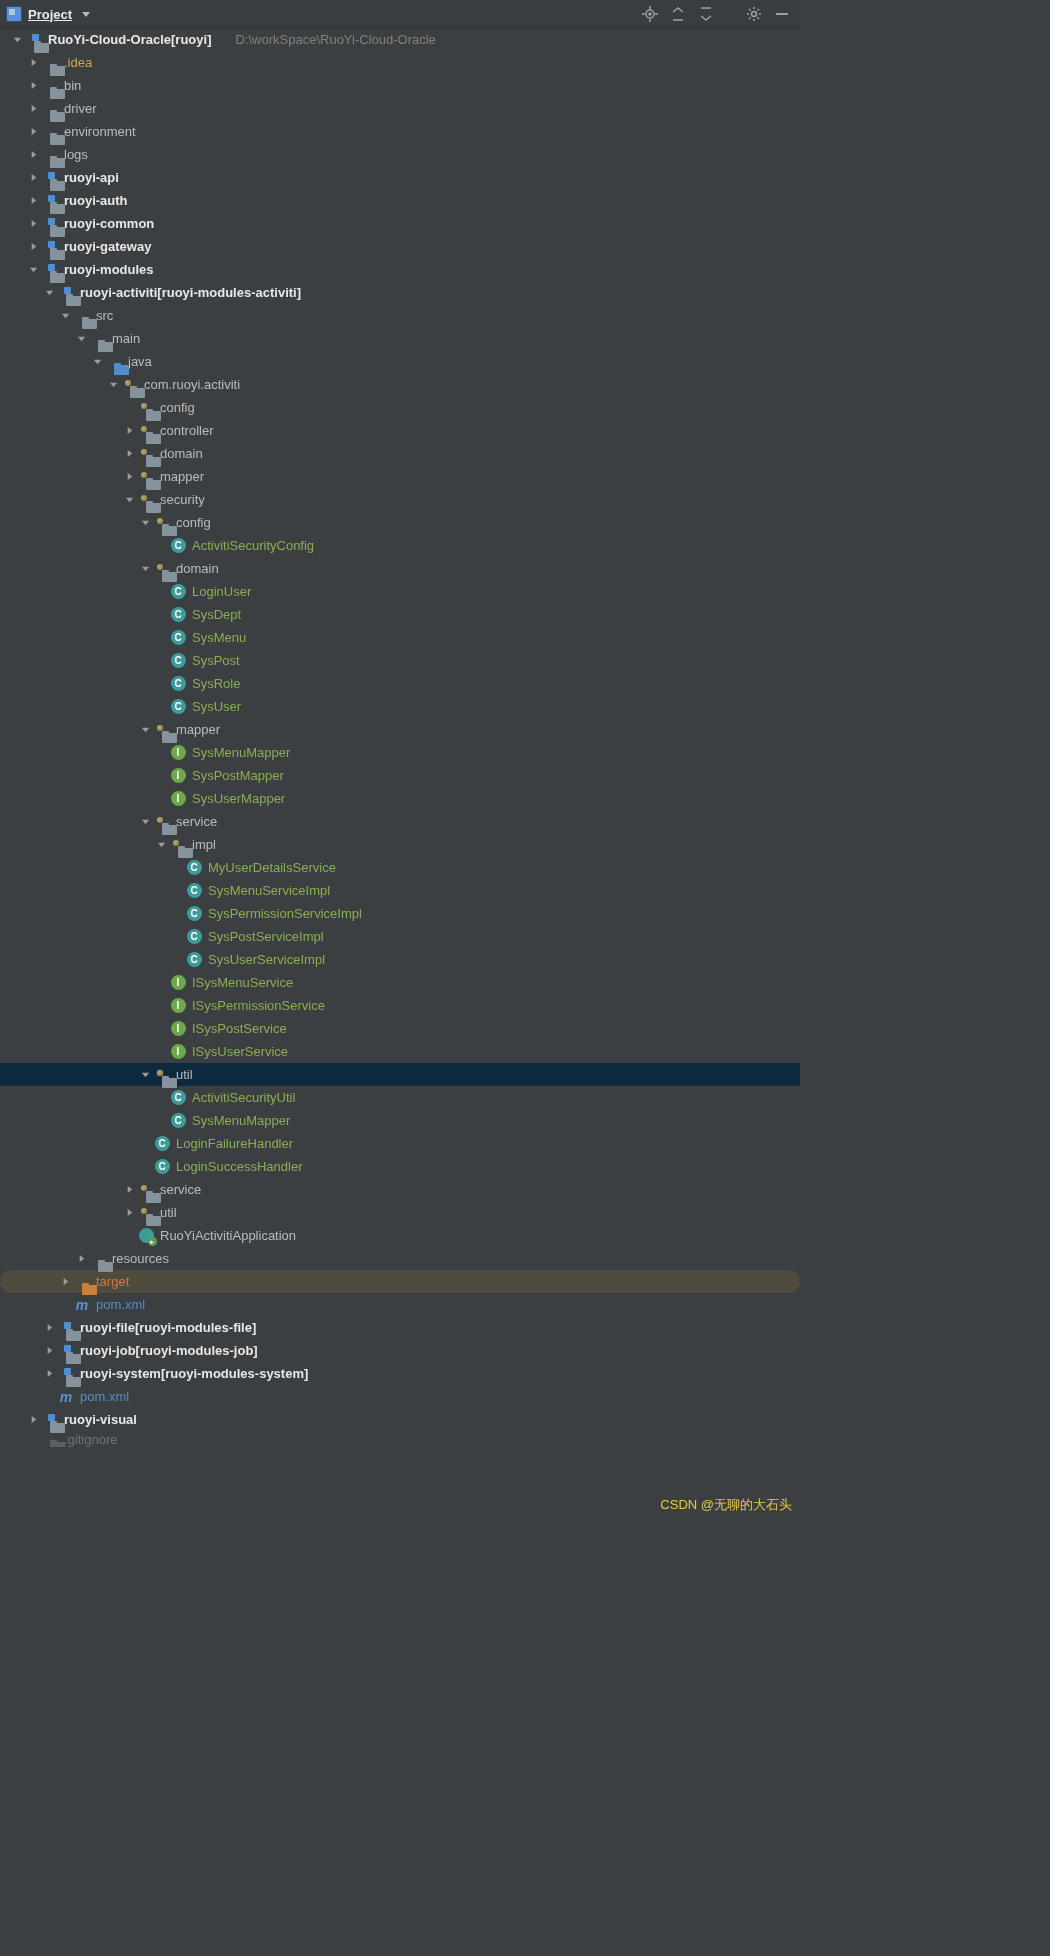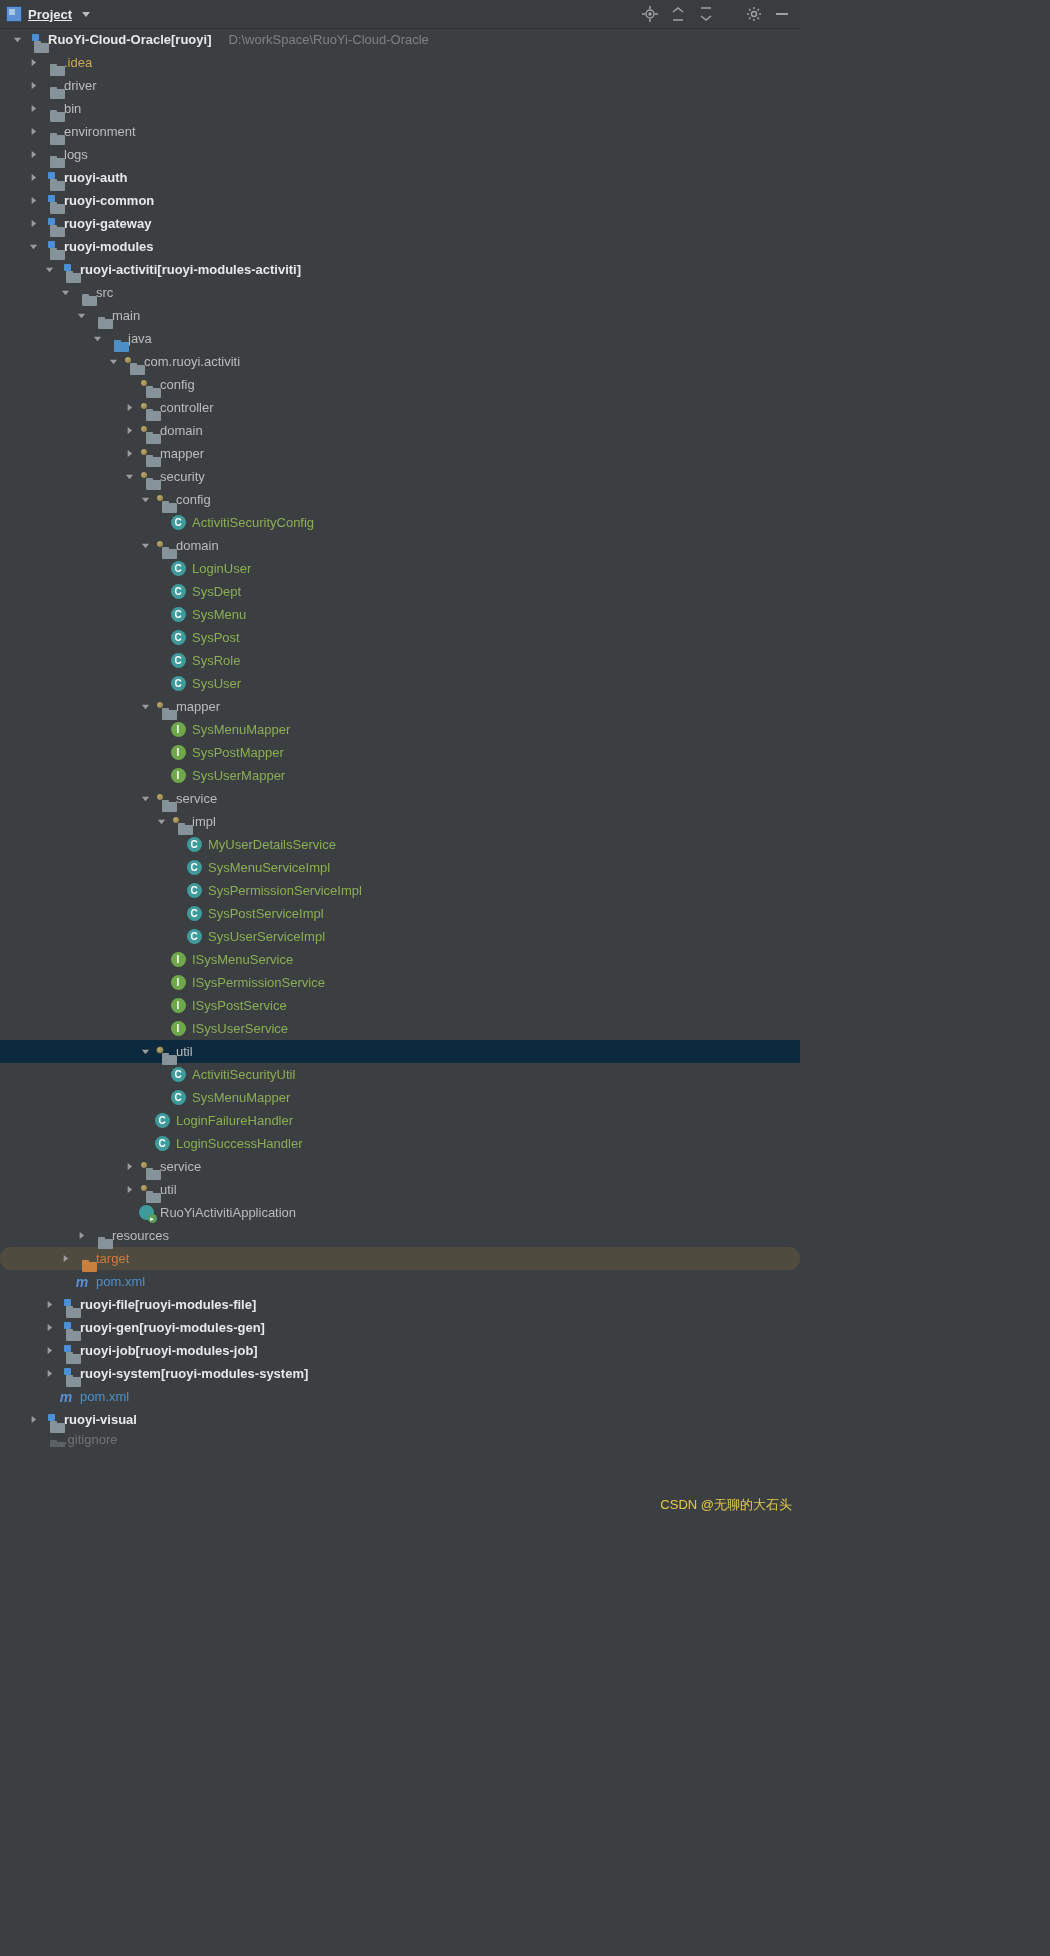--- a/index.html
+++ b/index.html
@@ -133,21 +133,21 @@
             <path d="M1 3 L9 3 L5 8 Z"></path>
           </svg>
         </span>
         <span class="icon">
           <span class="i-module">
             <span class="dot"></span>
           </span>
         </span>
         <span class="label bold ">RuoYi-Cloud-Oracle</span>
         <span class="label bold"> [ruoyi]</span>
-        <span class="label muted" style="margin-left:17px">D:\workSpace\RuoYi-Cloud-Oracle</span>
+        <span class="label muted" style="margin-left:24px">D:\workSpace\RuoYi-Cloud-Oracle</span>
       </div>
       <div class="row">
         <span class="ind" style="width:26px"></span>
         <span class="arrow">
           <svg viewBox="0 0 10 10">
             <path d="M3 1 L8 5 L3 9 Z"></path>
           </svg>
         </span>
         <span class="icon">
           <span class="i-folder"></span>
@@ -157,57 +157,71 @@
       <div class="row">
         <span class="ind" style="width:26px"></span>
         <span class="arrow">
           <svg viewBox="0 0 10 10">
             <path d="M3 1 L8 5 L3 9 Z"></path>
           </svg>
         </span>
         <span class="icon">
           <span class="i-folder"></span>
         </span>
+        <span class="label ">bin</span>
+      </div>
+      <div class="row">
+        <span class="ind" style="width:26px"></span>
+        <span class="arrow">
+          <svg viewBox="0 0 10 10">
+            <path d="M3 1 L8 5 L3 9 Z"></path>
+          </svg>
+        </span>
+        <span class="icon">
+          <span class="i-folder"></span>
+        </span>
         <span class="label ">driver</span>
       </div>
       <div class="row">
         <span class="ind" style="width:26px"></span>
         <span class="arrow">
           <svg viewBox="0 0 10 10">
             <path d="M3 1 L8 5 L3 9 Z"></path>
           </svg>
         </span>
         <span class="icon">
           <span class="i-folder"></span>
         </span>
-        <span class="label ">bin</span>
+        <span class="label ">environment</span>
       </div>
       <div class="row">
         <span class="ind" style="width:26px"></span>
         <span class="arrow">
           <svg viewBox="0 0 10 10">
             <path d="M3 1 L8 5 L3 9 Z"></path>
           </svg>
         </span>
         <span class="icon">
           <span class="i-folder"></span>
         </span>
-        <span class="label ">environment</span>
-      </div>
-      <div class="row">
-        <span class="ind" style="width:26px"></span>
-        <span class="arrow">
-          <svg viewBox="0 0 10 10">
-            <path d="M3 1 L8 5 L3 9 Z"></path>
-          </svg>
-        </span>
-        <span class="icon">
-          <span class="i-folder"></span>
-        </span>
         <span class="label ">logs</span>
+      </div>
+      <div class="row">
+        <span class="ind" style="width:26px"></span>
+        <span class="arrow">
+          <svg viewBox="0 0 10 10">
+            <path d="M3 1 L8 5 L3 9 Z"></path>
+          </svg>
+        </span>
+        <span class="icon">
+          <span class="i-module">
+            <span class="dot"></span>
+          </span>
+        </span>
+        <span class="label bold ">ruoyi-api</span>
       </div>
       <div class="row">
         <span class="ind" style="width:26px"></span>
         <span class="arrow">
           <svg viewBox="0 0 10 10">
             <path d="M3 1 L8 5 L3 9 Z"></path>
           </svg>
         </span>
         <span class="icon">
           <span class="i-module">
@@ -732,35 +746,20 @@
             <path d="M3 1 L8 5 L3 9 Z"></path>
           </svg>
         </span>
         <span class="icon">
           <span class="i-module">
             <span class="dot"></span>
           </span>
         </span>
         <span class="label bold ">ruoyi-file</span>
         <span class="label bold"> [ruoyi-modules-file]</span>
-      </div>
-      <div class="row">
-        <span class="ind" style="width:42px"></span>
-        <span class="arrow">
-          <svg viewBox="0 0 10 10">
-            <path d="M3 1 L8 5 L3 9 Z"></path>
-          </svg>
-        </span>
-        <span class="icon">
-          <span class="i-module">
-            <span class="dot"></span>
-          </span>
-        </span>
-        <span class="label bold ">ruoyi-gen</span>
-        <span class="label bold"> [ruoyi-modules-gen]</span>
       </div>
       <div class="row">
         <span class="ind" style="width:42px"></span>
         <span class="arrow">
           <svg viewBox="0 0 10 10">
             <path d="M3 1 L8 5 L3 9 Z"></path>
           </svg>
         </span>
         <span class="icon">
           <span class="i-module">

